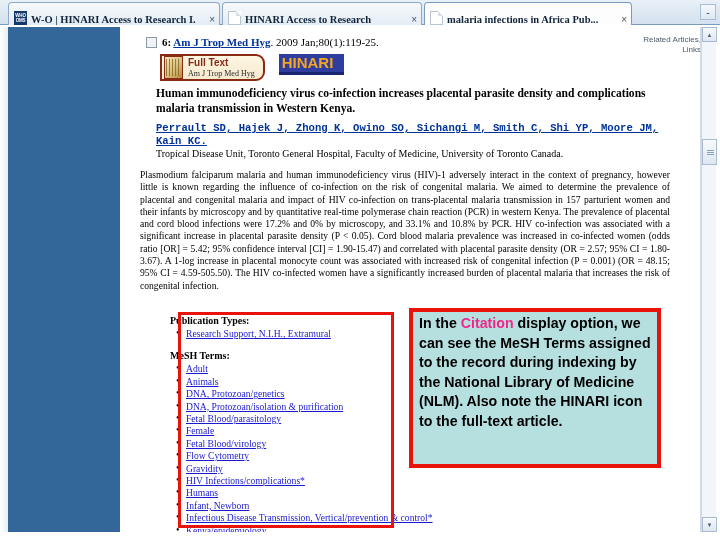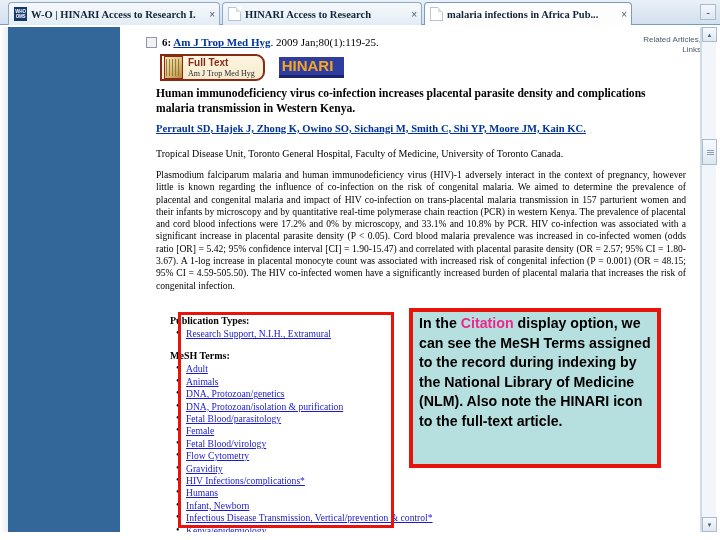--- a/index.html
+++ b/index.html
@@ -18,21 +18,21 @@
     position: absolute; left: 0; top: 0; width: 720px; height: 25px;
     background: linear-gradient(#e9f0f7, #d3e0ee);
     border-bottom: 1px solid #7a9bc0;
   }
   .tab {
     position: absolute; top: 2px; height: 23px;
     background: linear-gradient(#f6f9fc, #e3ecf5);
     border: 1px solid #8fa9c4;
     border-bottom: none;
     border-radius: 4px 4px 0 0;
-    display: flex; align-items: center;
+    display: flex; align-items: flex-end;
     padding: 0 4px 0 5px;
     font-family: "Liberation Serif", serif;
     font-size: 10.5px; color: #12243a;
     overflow: hidden; white-space: nowrap;
   }
   .tab.active {
     background: #fdfdfd;
     border-color: #7a9bc0;
     z-index: 5;
   }
@@ -116,21 +116,21 @@
     position: absolute; right: 0px; top: 0px;
     width: 78px;
     text-align: right;
     font-family: "Liberation Sans", sans-serif;
     font-size: 8px; color: #4a5a6a; line-height: 10px;
   }
 
   
   .linkout-row {
     position: absolute; left: 40px; top: 27px;
-    display: flex; align-items: center; gap: 14px;
+    display: flex; align-items: flex-start; gap: 14px;
   }
   .fulltext-btn {
     display: flex; align-items: center;
     height: 27px;
     background: linear-gradient(#fdf6e0,#f6ead0);
     border: 2px solid #8a2a14;
     border-radius: 0 9px 9px 0;
     padding: 0 8px 0 0;
     position: relative;
   }
@@ -169,32 +169,32 @@
 
   
   .art-title {
     position: absolute; left: 36px; top: 60px; width: 528px;
     font-family: "Liberation Serif", serif;
     font-size: 11.6px; font-weight: bold; color: #000;
     line-height: 14.5px;
   }
   .art-authors {
     position: absolute; left: 36px; top: 95px; width: 528px;
-    font-family: Liberation Serif, serif;
+    font-family: Liberation Mono, monospace;
     font-size: 10.6px; font-weight: bold; color: #00339a;
     line-height: 13px;
   }
   .art-authors span { text-decoration: underline; }
   .art-affil {
     position: absolute; left: 36px; top: 120px; width: 528px;
     font-family: "Liberation Serif", serif;
     font-size: 10px; color: #000; line-height: 13px;
   }
   .art-abstract {
-    position: absolute; left: 36px; top: 142px; width: 530px;
+    position: absolute; left: 20px; top: 142px; width: 530px;
     font-family: "Liberation Serif", serif;
     font-size: 9.6px; color: #000; line-height: 12.3px;
     text-align: justify;
   }
 
   
   .mesh-block {
     position: absolute; left: 50px; top: 288px; width: 240px;
     font-family: "Liberation Serif", serif;
   }

